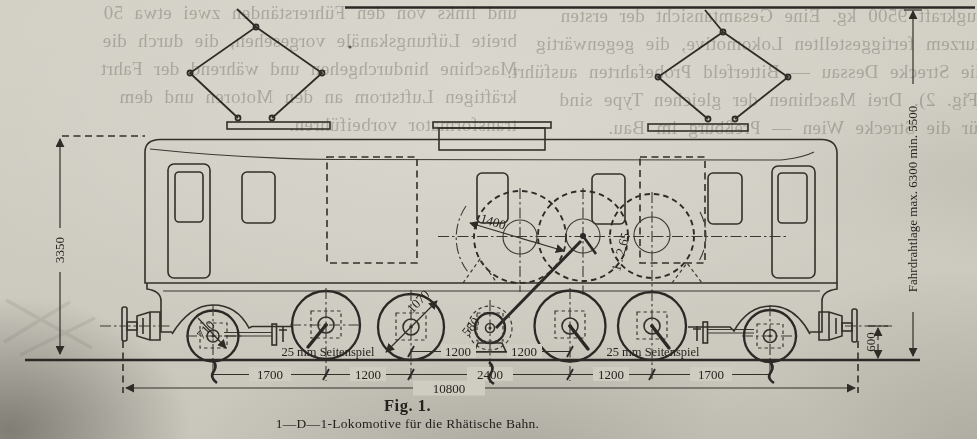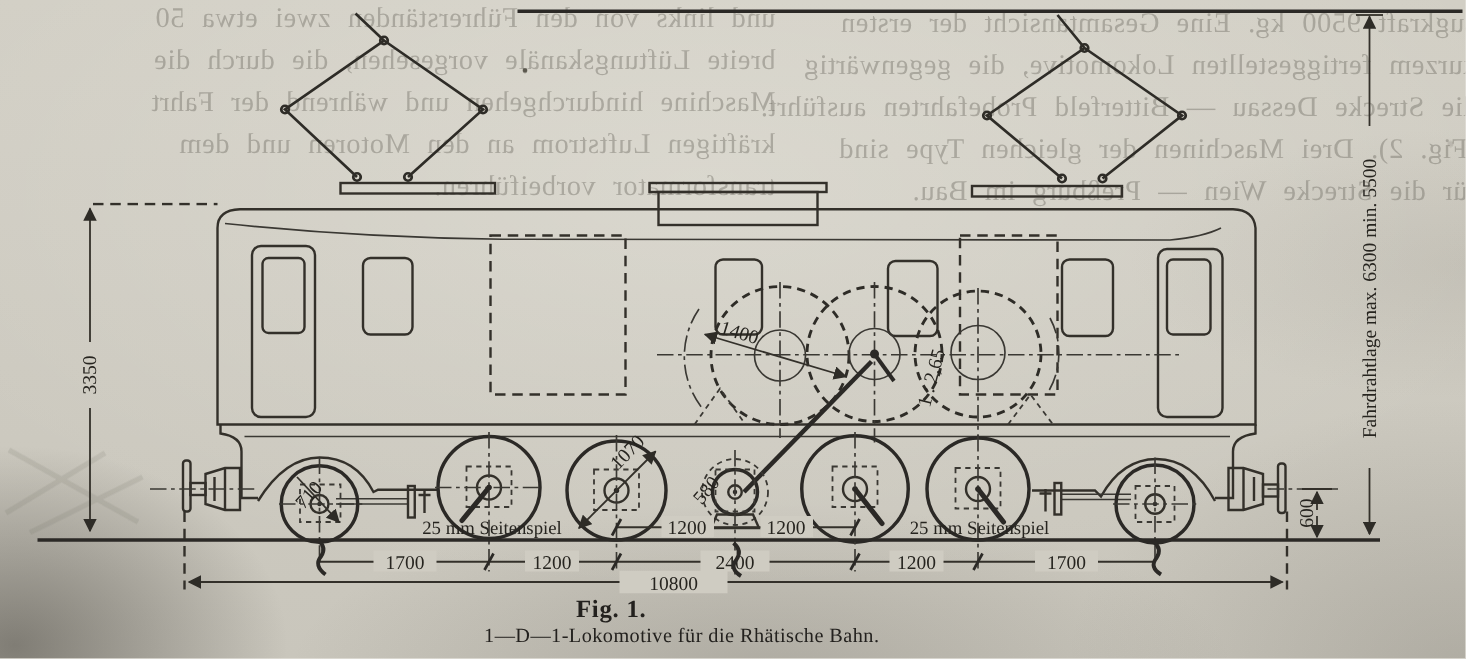--- a/index.html
+++ b/index.html
@@ -33,21 +33,21 @@
   .dash{stroke:#33302a; stroke-width:1.6; fill:none; stroke-dasharray:7 4.5;}
   .gear{stroke:#2e2c27; stroke-width:1.9; fill:none; stroke-dasharray:5.5 4;}
   .ddot{stroke:#3a3833; stroke-width:1.1; fill:none; stroke-dasharray:11 3 2.5 3;}
   .sq{stroke:#3a3833; stroke-width:1.2; fill:none; stroke-dasharray:3.5 3;}
   .dim{stroke:#33302a; stroke-width:1.2; fill:none;}
   text.dimtxt{font-family:"Liberation Serif", serif; font-size:13px; fill:#26241f;}
   text.small{font-size:12.5px;}
   .labelbg{fill:#cfccc2;}
   .caption{position:absolute; z-index:3; left:0; width:815px; text-align:center; color:#23211e;}
   #cap-title{top:396px; font-weight:bold; font-size:16.5px; letter-spacing:.5px;}
-  #cap-sub{top:416px; font-size:13.5px; letter-spacing:.3px;margin-left:47px;}
+  #cap-sub{top:416px; font-size:13.5px; letter-spacing:.3px;}
 </style>
 </head>
 <body>
 
 <div id="page">
 
   <div id="st-left" class="showthrough">
     <div>und links von den Führerständen zwei etwa 50</div>
     <div>breite Lüftungskanäle vorgesehen, die durch die</div>
     <div>Maschine hindurchgehen und während der Fahrt</div>

